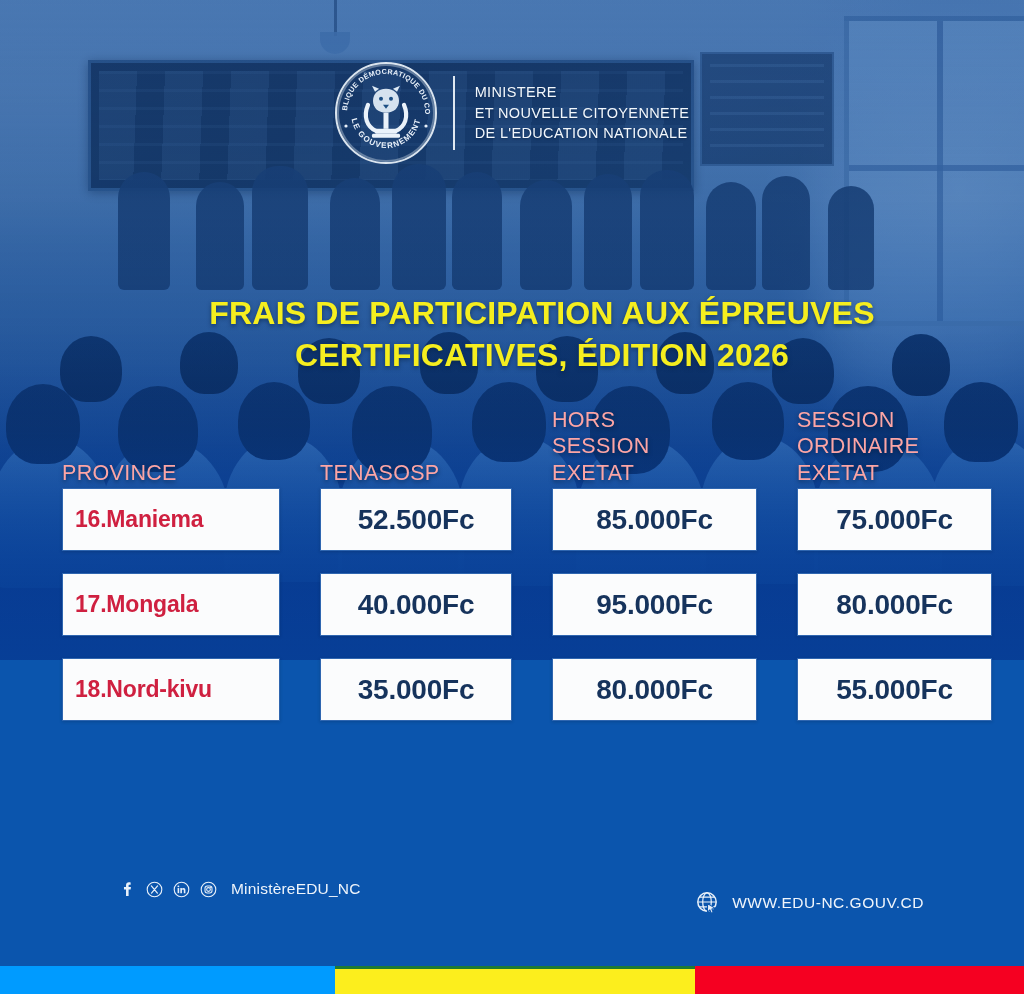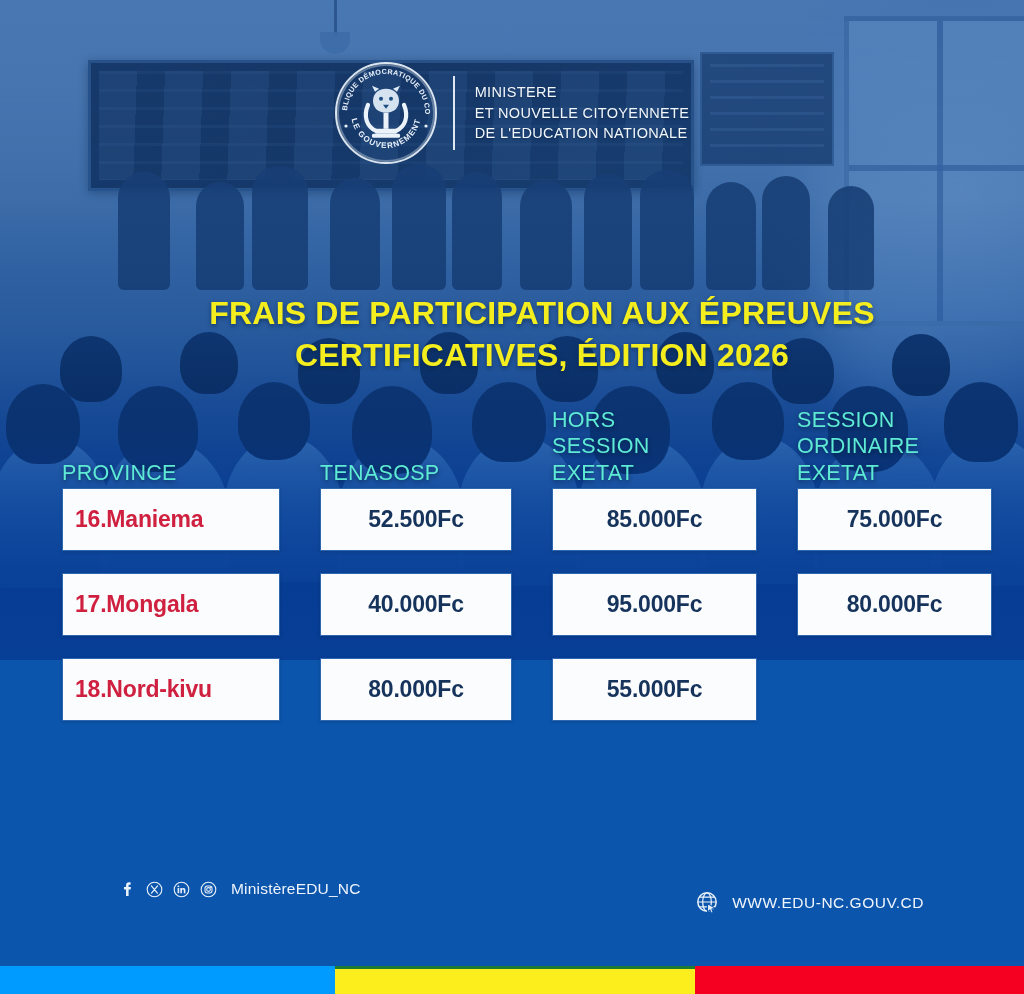--- a/index.html
+++ b/index.html
@@ -211,21 +211,21 @@
     width:922px;
   }
   .thead{
     display:grid;
     grid-template-columns:218px 192px 205px 195px;
     column-gap:40px;
     align-items:flex-end;
     height:92px;
   }
   .th{
-    color:#5eead4;
+    color:#fca5a5;
     font-size:21.5px;
     font-weight:400;
     line-height:1.23;
     letter-spacing:.3px;
     text-shadow:0 2px 4px rgba(5,28,58,.65);
     padding-bottom:2px;
     white-space:pre-line;
   }
   .trow{
     display:grid;
@@ -250,21 +250,21 @@
     justify-content:center;
   }
   .prov-txt{
     color:#cf2040;
     font-size:23px;
     font-weight:700;
     letter-spacing:-.2px;
   }
   .val-txt{
     color:#16335c;
-    font-size:23px;
+    font-size:28px;
     font-weight:700;
     letter-spacing:-.2px;
   }
 
   
   .footer{
     position:absolute;
     left:0; bottom:68px;
     width:1024px;
     height:46px;
@@ -477,20 +477,23 @@
       <div class="cell value">
         <span class="val-txt">80.000Fc</span>
       </div>
     </div>
 
     <div class="trow">
       <div class="cell province">
         <span class="prov-txt">18.Nord-kivu</span>
       </div>
       <div class="cell value">
+        <span class="val-txt">35.000Fc</span>
+      </div>
+      <div class="cell value">
         <span class="val-txt">80.000Fc</span>
       </div>
       <div class="cell value">
         <span class="val-txt">55.000Fc</span>
       </div>
     </div>
 
   </div>
 
   <div class="footer">

